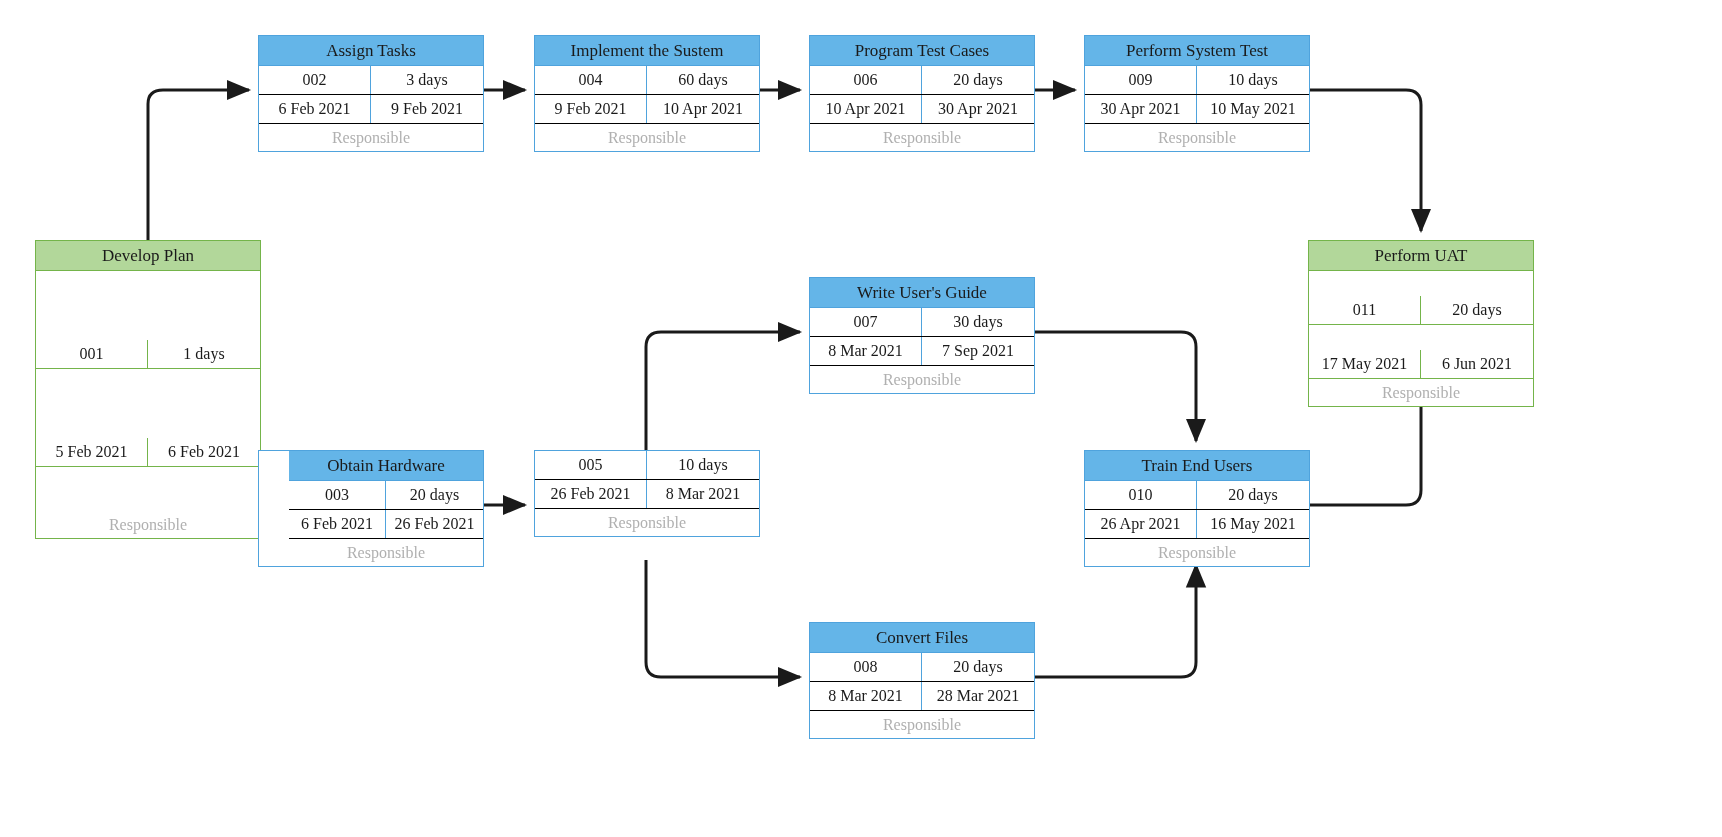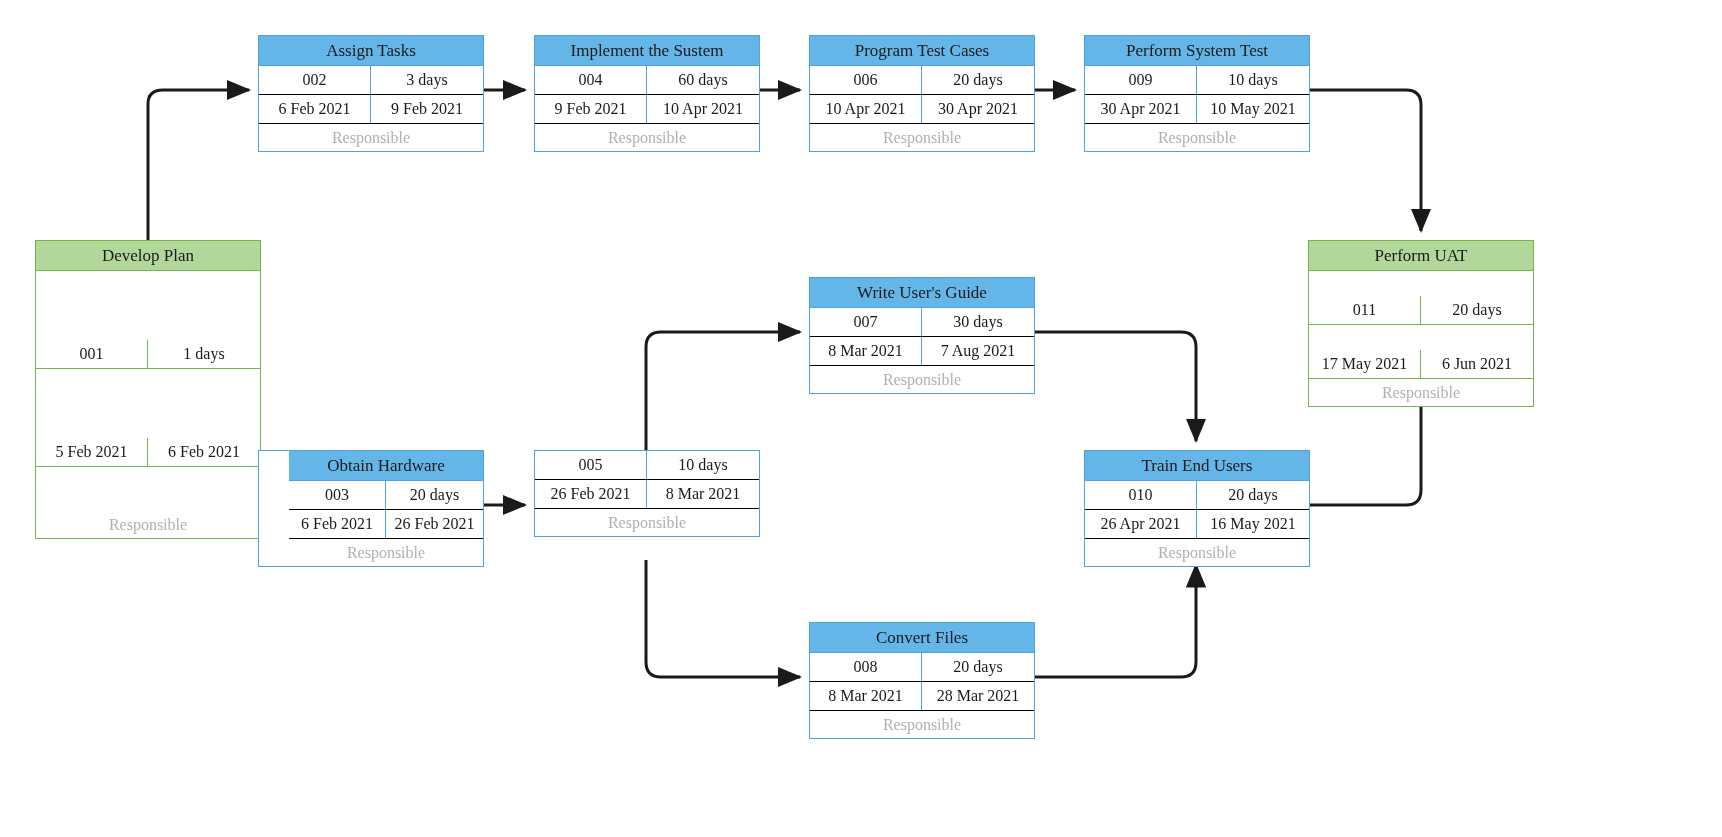--- a/index.html
+++ b/index.html
@@ -193,21 +193,21 @@
     <div class="node-resp">Responsible</div>
   </div>
       <div class="node blue" style="left: 809px; top: 277px; width: 226px;">
     <div class="node-title">Write User's Guide</div>
     <div class="node-row">
       <div class="node-cell left">007</div>
       <div class="node-cell">30 days</div>
     </div>
     <div class="node-row">
       <div class="node-cell left">8 Mar 2021</div>
-      <div class="node-cell">7 Aug 2021</div>
+      <div class="node-cell">7 Sep 2021</div>
     </div>
     <div class="node-resp">Responsible</div>
   </div>
       <div class="node blue" style="left: 258px; top: 450px; width: 226px; padding-left: 30px;">
     <div class="node-title">Obtain Hardware</div>
     <div class="node-row">
       <div class="node-cell left">003</div>
       <div class="node-cell">20 days</div>
     </div>
     <div class="node-row">

